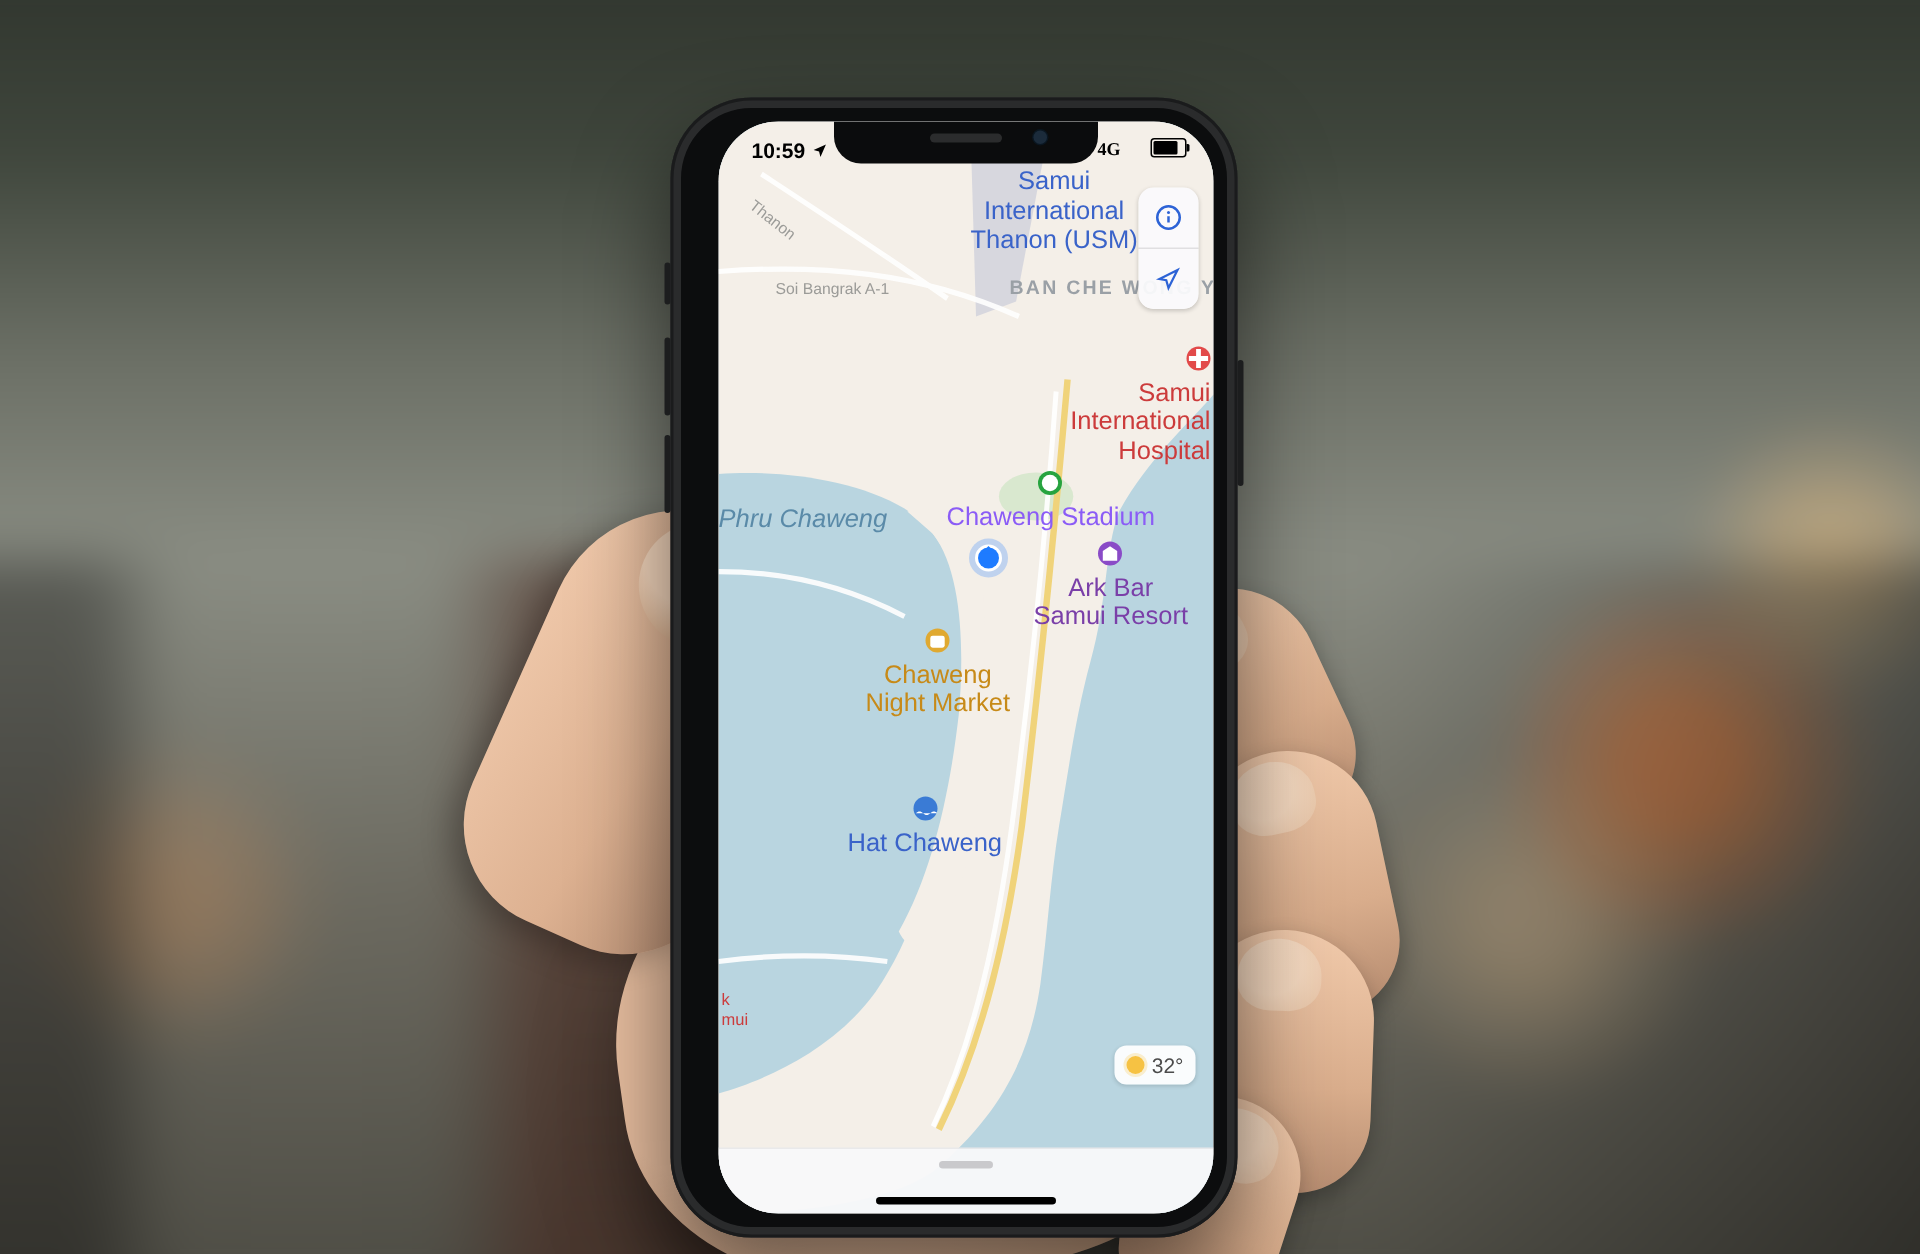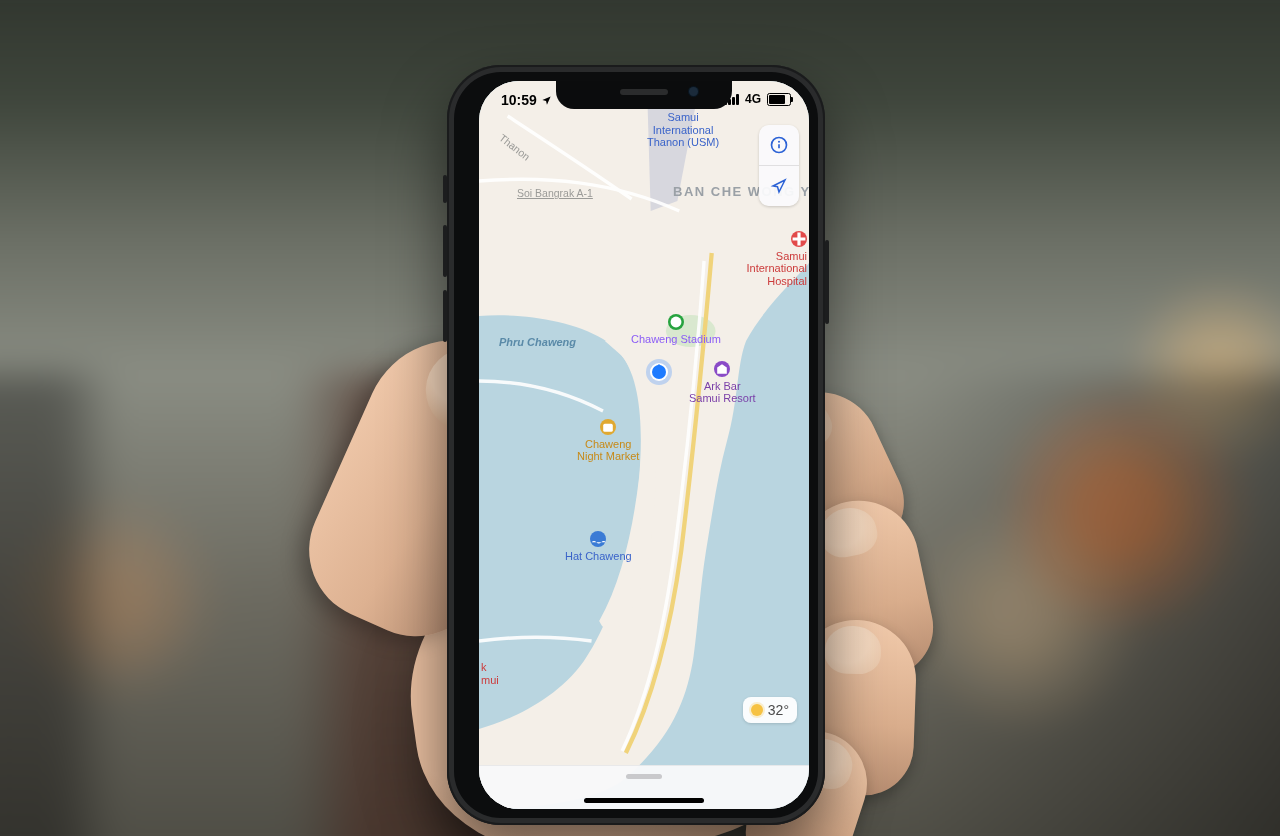--- a/index.html
+++ b/index.html
@@ -60,35 +60,35 @@
     margin-left:16px;
   }
   .notch{position:absolute;top:0;left:50%;transform:translateX(-50%);width:176px;height:28px;
     background:#0b0c0d;border-radius:0 0 18px 18px;z-index:50;}
   .notch .speaker{position:absolute;top:8px;left:50%;transform:translateX(-50%);width:48px;height:6px;border-radius:3px;background:#2b2c2d;}
   .notch .cam{position:absolute;top:6px;right:34px;width:9px;height:9px;border-radius:50%;background:#1b2b3b;box-shadow:0 0 0 1px #0a1620;}
 
   
   .status{position:absolute;top:0;left:0;right:0;height:36px;z-index:40;color:#000;font-weight:600;font-size:14px;}
   .status .time{position:absolute;left:22px;top:11px;display:flex;align-items:center;gap:4px;}
-  .status .right{position:absolute;right:18px;top:11px;display:flex;align-items:center;gap:6px;}
+  .status .right{position:absolute;right:18px;top:11px;display:flex;align-items:flex-start;gap:20px;font-family:Liberation Serif, serif;}
   .sig-bars{display:inline-flex;align-items:flex-end;gap:1.5px;height:11px;}
   .sig-bars span{display:block;width:2.5px;background:#000;border-radius:1px;}
   .sig-bars span:nth-child(1){height:4px}.sig-bars span:nth-child(2){height:6px}
   .sig-bars span:nth-child(3){height:8px}.sig-bars span:nth-child(4){height:11px}
   .battery{position:relative;width:22px;height:11px;border:1px solid #000;border-radius:2.5px;}
   .battery::after{content:"";position:absolute;right:-3px;top:3px;width:2px;height:5px;background:#000;border-radius:0 1px 1px 0;}
   .battery .lvl{position:absolute;left:1px;top:1px;bottom:1px;width:72%;background:#000;border-radius:1px;}
 
   
   .map{position:absolute;inset:0;}
   .map svg{width:100%;height:100%;display:block;}
 
   
-  .poi{position:absolute;text-align:center;font-size:11px;line-height:1.15;font-weight:500;white-space:nowrap;pointer-events:none;}
+  .poi{position:absolute;text-align:center;font-size:17px;line-height:1.15;font-weight:500;white-space:nowrap;pointer-events:none;}
   .poi.small{font-size:11px;}
   .poi .pinline{display:block;}
   .poi .pin{display:inline-flex;align-items:center;justify-content:center;width:16px;height:16px;border-radius:50%;margin-bottom:2px;}
   .blue{color:#3a63c9;}
   .green{color:#8b5cf6;}
   .purple{color:#7a3fa8;}
   .orange{color:#c78a18;}
   .red{color:#cc3b3b;}
   .nhood{color:#9aa0a6;letter-spacing:1.5px;font-size:13px;font-weight:600;}
   .road-label{position:absolute;color:#9b9b98;font-size:10.5px;white-space:nowrap;}
@@ -213,21 +213,21 @@
           <path d="M0,300 C45,300 90,310 130,330"></path>
           <path d="M236,180 C230,260 220,360 205,470 C195,540 180,610 150,670"></path>
           <path d="M0,560 C40,555 80,555 118,560"></path>
         </g>
         <g stroke="#f0d37a" stroke-width="4.5" fill="none">
           <path d="M244,172 C236,260 226,360 212,470 C202,540 186,610 154,672"></path>
         </g>
       </svg>
 
       <div class="road-label" style="left:18px;top:60px;transform:rotate(38deg);">Thanon</div>
-      <div class="road-label" style="left:38px;top:106px;text-decoration:underline;">Soi Bangrak A-1</div>
+      <div class="road-label" style="left:38px;top:106px;">Soi Bangrak A-1</div>
 
       <div class="poi-wrap">
         <div class="poi blue" style="left:168px;top:30px;">
           <span class="pinline">Samui</span>
           <span class="pinline">International</span>
           <span class="pinline">Thanon (USM)</span>
         </div>
 
         <div class="poi nhood" style="left:194px;top:104px;">BAN CHE WONG YAI</div>
 
@@ -278,21 +278,21 @@
               </svg>
           </span>
           <span class="pinline">Hat Chaweng</span>
         </div>
 
         <div class="poi red small" style="left:2px;top:580px;text-align:left;">
           <span class="pinline">k</span>
           <span class="pinline">mui</span>
         </div>
 
-        <div class="poi" style="left:20px;top:255px;color:#5a8aa8;font-style:italic;font-weight:700;text-align:center;">Phru Chaweng</div>
+        <div class="poi" style="left:0;top:255px;color:#5a8aa8;font-style:italic;font-weight:400;text-align:center;">Phru Chaweng</div>
 
         <div class="bluedot" style="left:173px;top:284px;"></div>
       </div>
     </div>
 
     <div class="map-ctrls">
       <div class="mc" title="Info">
         <svg width="20" height="20" viewBox="0 0 24 24" fill="none" stroke="#2d63d6" stroke-width="2">
             <circle cx="12" cy="12" r="9"></circle>
             <line x1="12" y1="11" x2="12" y2="16"></line>

